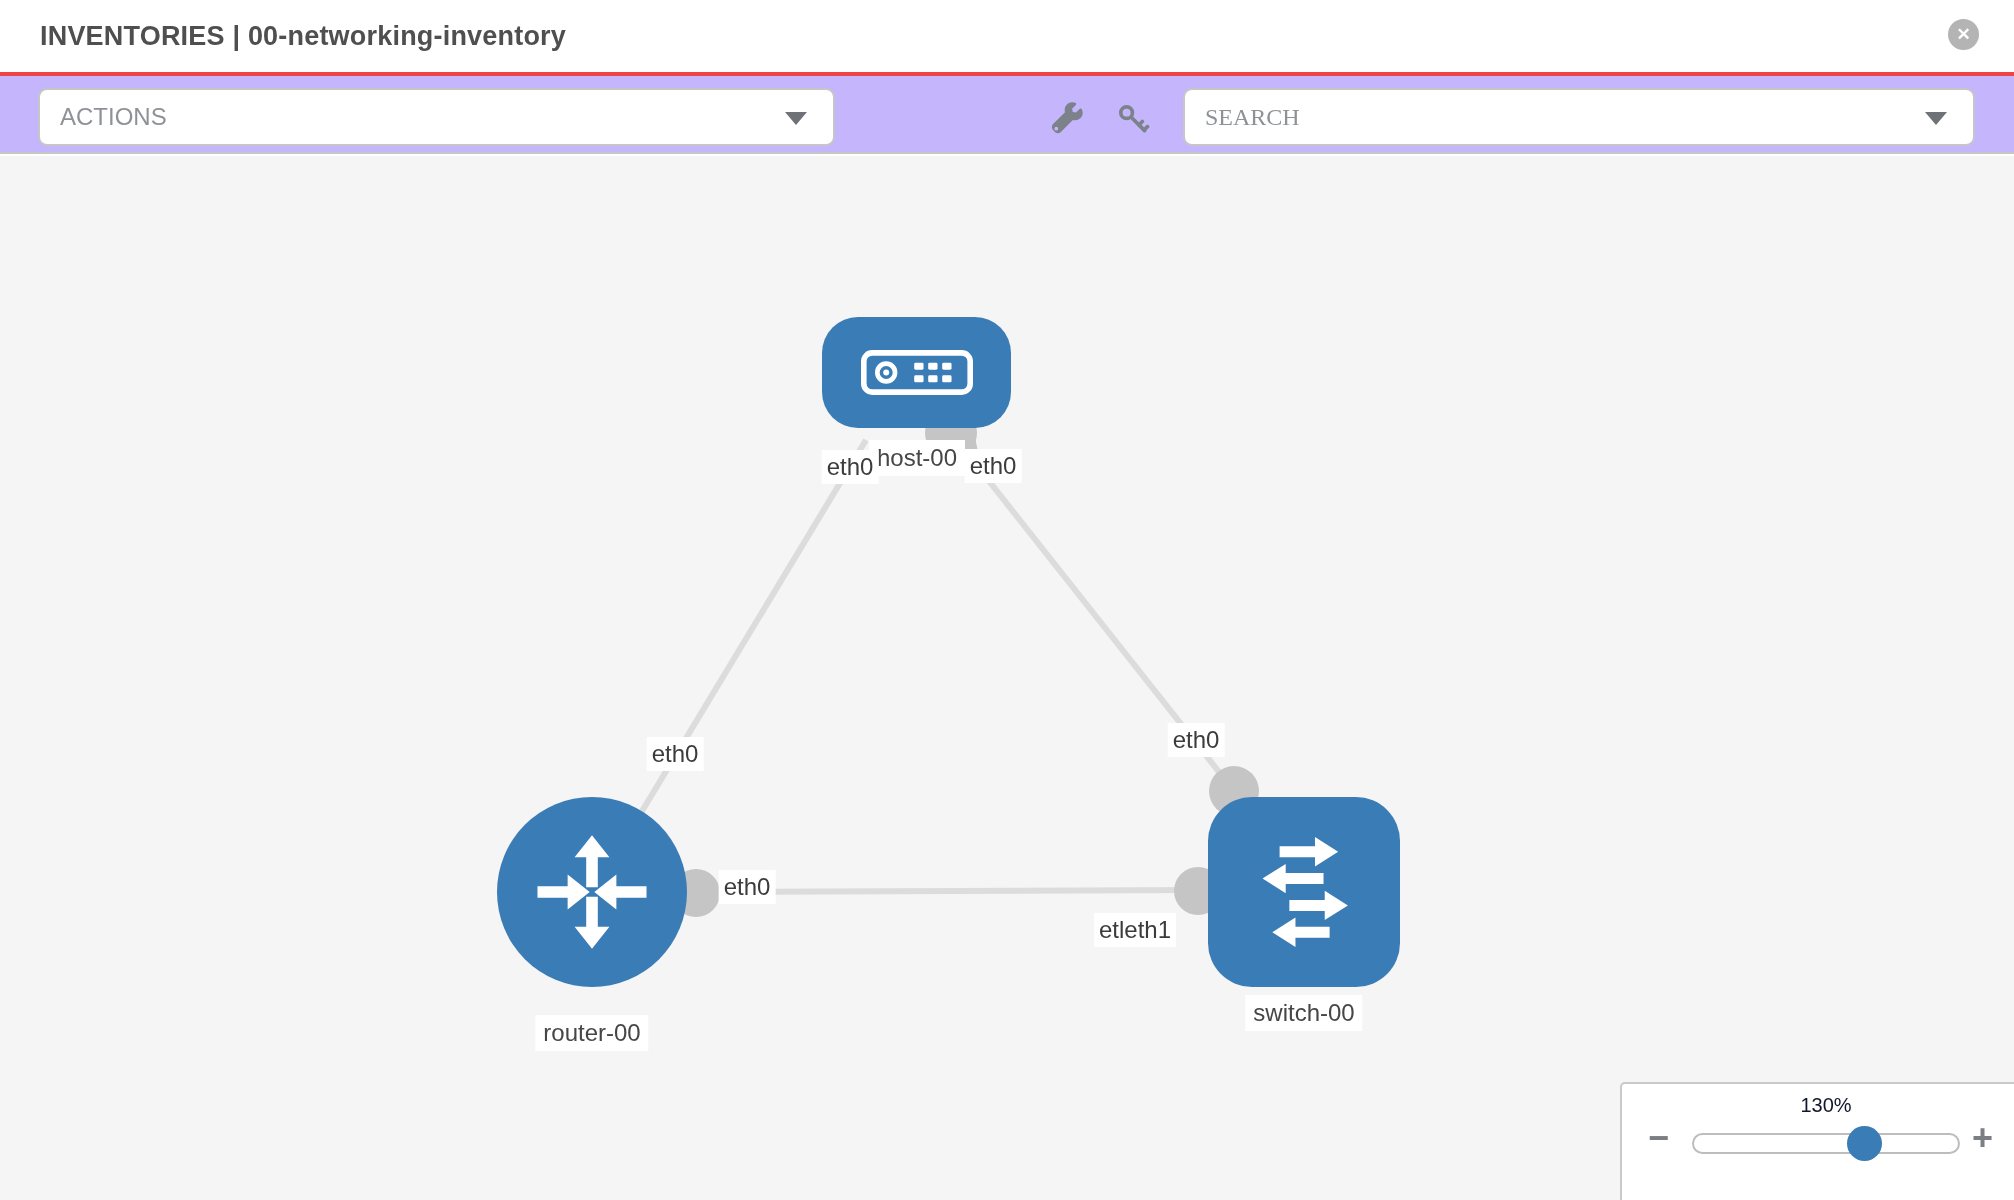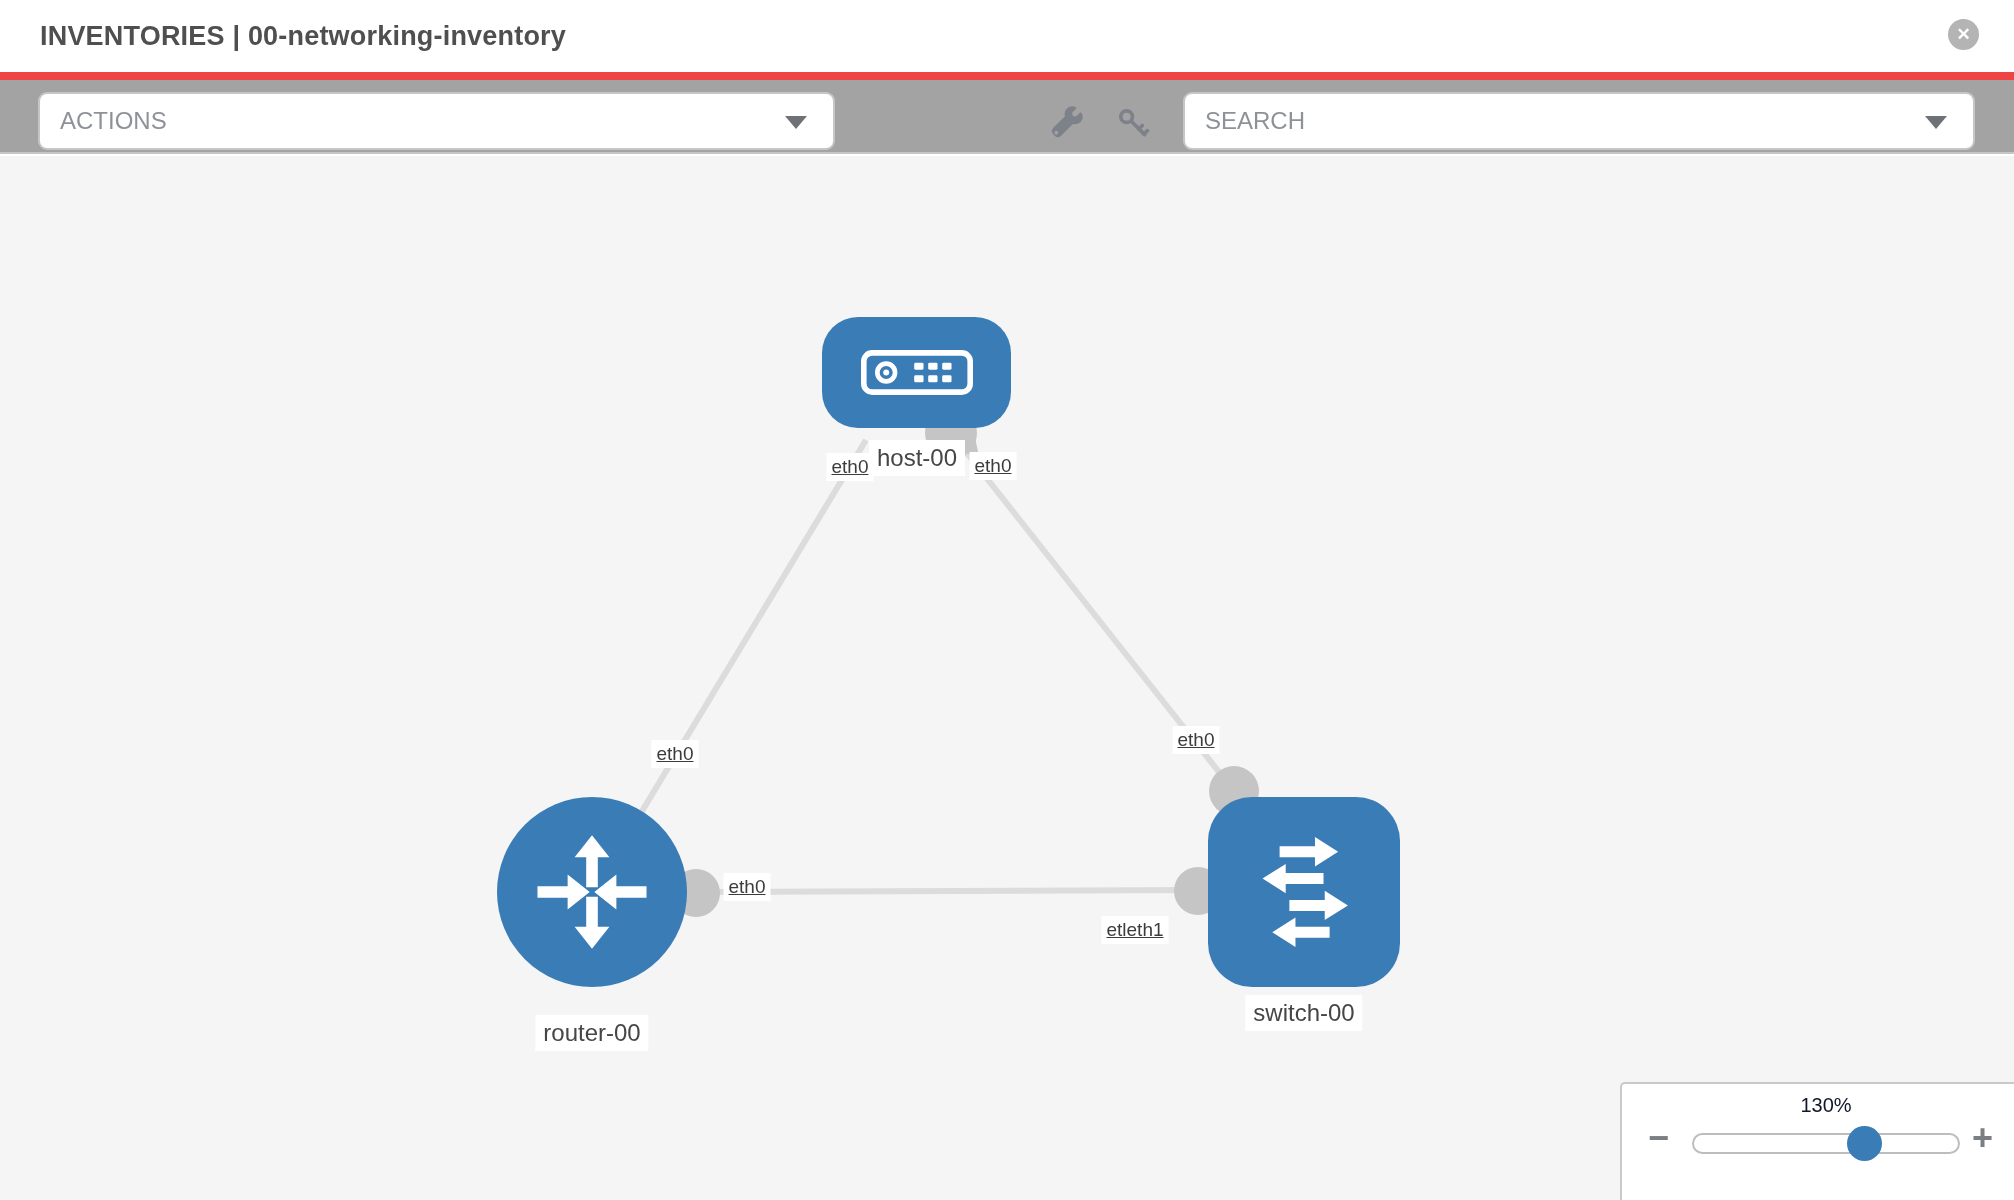--- a/index.html
+++ b/index.html
@@ -5,42 +5,42 @@
   * { margin:0; padding:0; box-sizing:border-box; }
   html,body { width:2014px; height:1200px; background:#fff; font-family:"Liberation Sans", sans-serif; }
   .app { position:relative; width:2014px; height:1200px; overflow:hidden; background:#fff; }
 
   
   .header { position:absolute; left:0; top:0; width:2014px; height:64px; background:#ffffff;padding-left:31px; }
   .header-title { position:absolute; left:40px; top:0; line-height:72px; font-size:27px; font-weight:700; color:#4f4f4f; letter-spacing:0.2px; }
   .close-btn { position:absolute; left:1948px; top:19px; width:31px; height:31px; border-radius:50%; background:#b4b4b4; color:#fff; text-align:center; line-height:31px; font-size:17px; font-weight:700; cursor:pointer; }
 
   
-  .toolbar { position:absolute; left:0; top:72px; width:2014px; height:82px; background:#a3a3a3; border-top:8px solid #ef4444; border-bottom:2px solid #c6c6c6; }
+  .toolbar { position:absolute; left:0; top:72px; width:2014px; height:82px; background:#c4b5fd; border-top:4px solid #ef4444; border-bottom:2px solid #c6c6c6; }
   .select-box { position:absolute; top:12px; height:58px; background:#ffffff; border:2px solid #c6c6c6; border-radius:9px; }
   .select-box .select-label { position:absolute; left:20px; top:0; line-height:54px; font-size:24px; color:#8e9297; }
   .caret { position:absolute; right:26px; top:22px; width:0; height:0; border-left:11px solid transparent; border-right:11px solid transparent; border-top:13px solid #6e7277; }
   .actions-box { left:38px; width:797px; }
-  .search-box { left:1183px; width:792px; }
+  .search-box { left:1183px; width:792px;font-family:Liberation Serif, serif; }
   .tool-icon { position:absolute; top:26px; width:34px; height:34px; color:#7d828a; cursor:pointer; }
   .wrench-pos { left:1049px; }
   .key-pos { left:1116px; }
 
   
   .canvas { position:absolute; left:0; top:156px; width:2014px; height:1044px; background:#f5f5f5; }
   .links-layer { position:absolute; left:0; top:0; width:2014px; height:1044px; }
 
   .node { position:absolute; background:#3a7cb6; display:flex; align-items:center; justify-content:center; cursor:pointer; }
   .node-host { left:822px; top:161px; width:189px; height:111px; border-radius:36px; }
   .node-router { left:497px; top:641px; width:190px; height:190px; border-radius:50%; }
   .node-switch { left:1208px; top:641px; width:192px; height:190px; border-radius:44px; }
 
   .tag { position:absolute; background:#ffffff; transform:translate(-50%,-50%); white-space:nowrap; }
   .node-label { font-size:24px; color:#464646; padding:4px 8px; }
-  .iface-label { font-size:19px; color:#3c3c3c; padding:3px 5px;text-decoration:underline; }
+  .iface-label { font-size:24px; color:#3c3c3c; padding:3px 5px; }
   .lbl-host   { left:917px;  top:302px;text-align:center; }
   .lbl-router { left:592px;  top:877px; }
   .lbl-switch { left:1304px; top:857px; }
   .if1 { left:675px;  top:598px; }   
   .if2 { left:850px;  top:311px; }   
   .if3 { left:993px;  top:310px; }   
   .if4 { left:1196px; top:584px; }   
   .if5 { left:747px;  top:731px; }   
   .if6 { left:1135px; top:732px;margin-top:42px; }   
 

